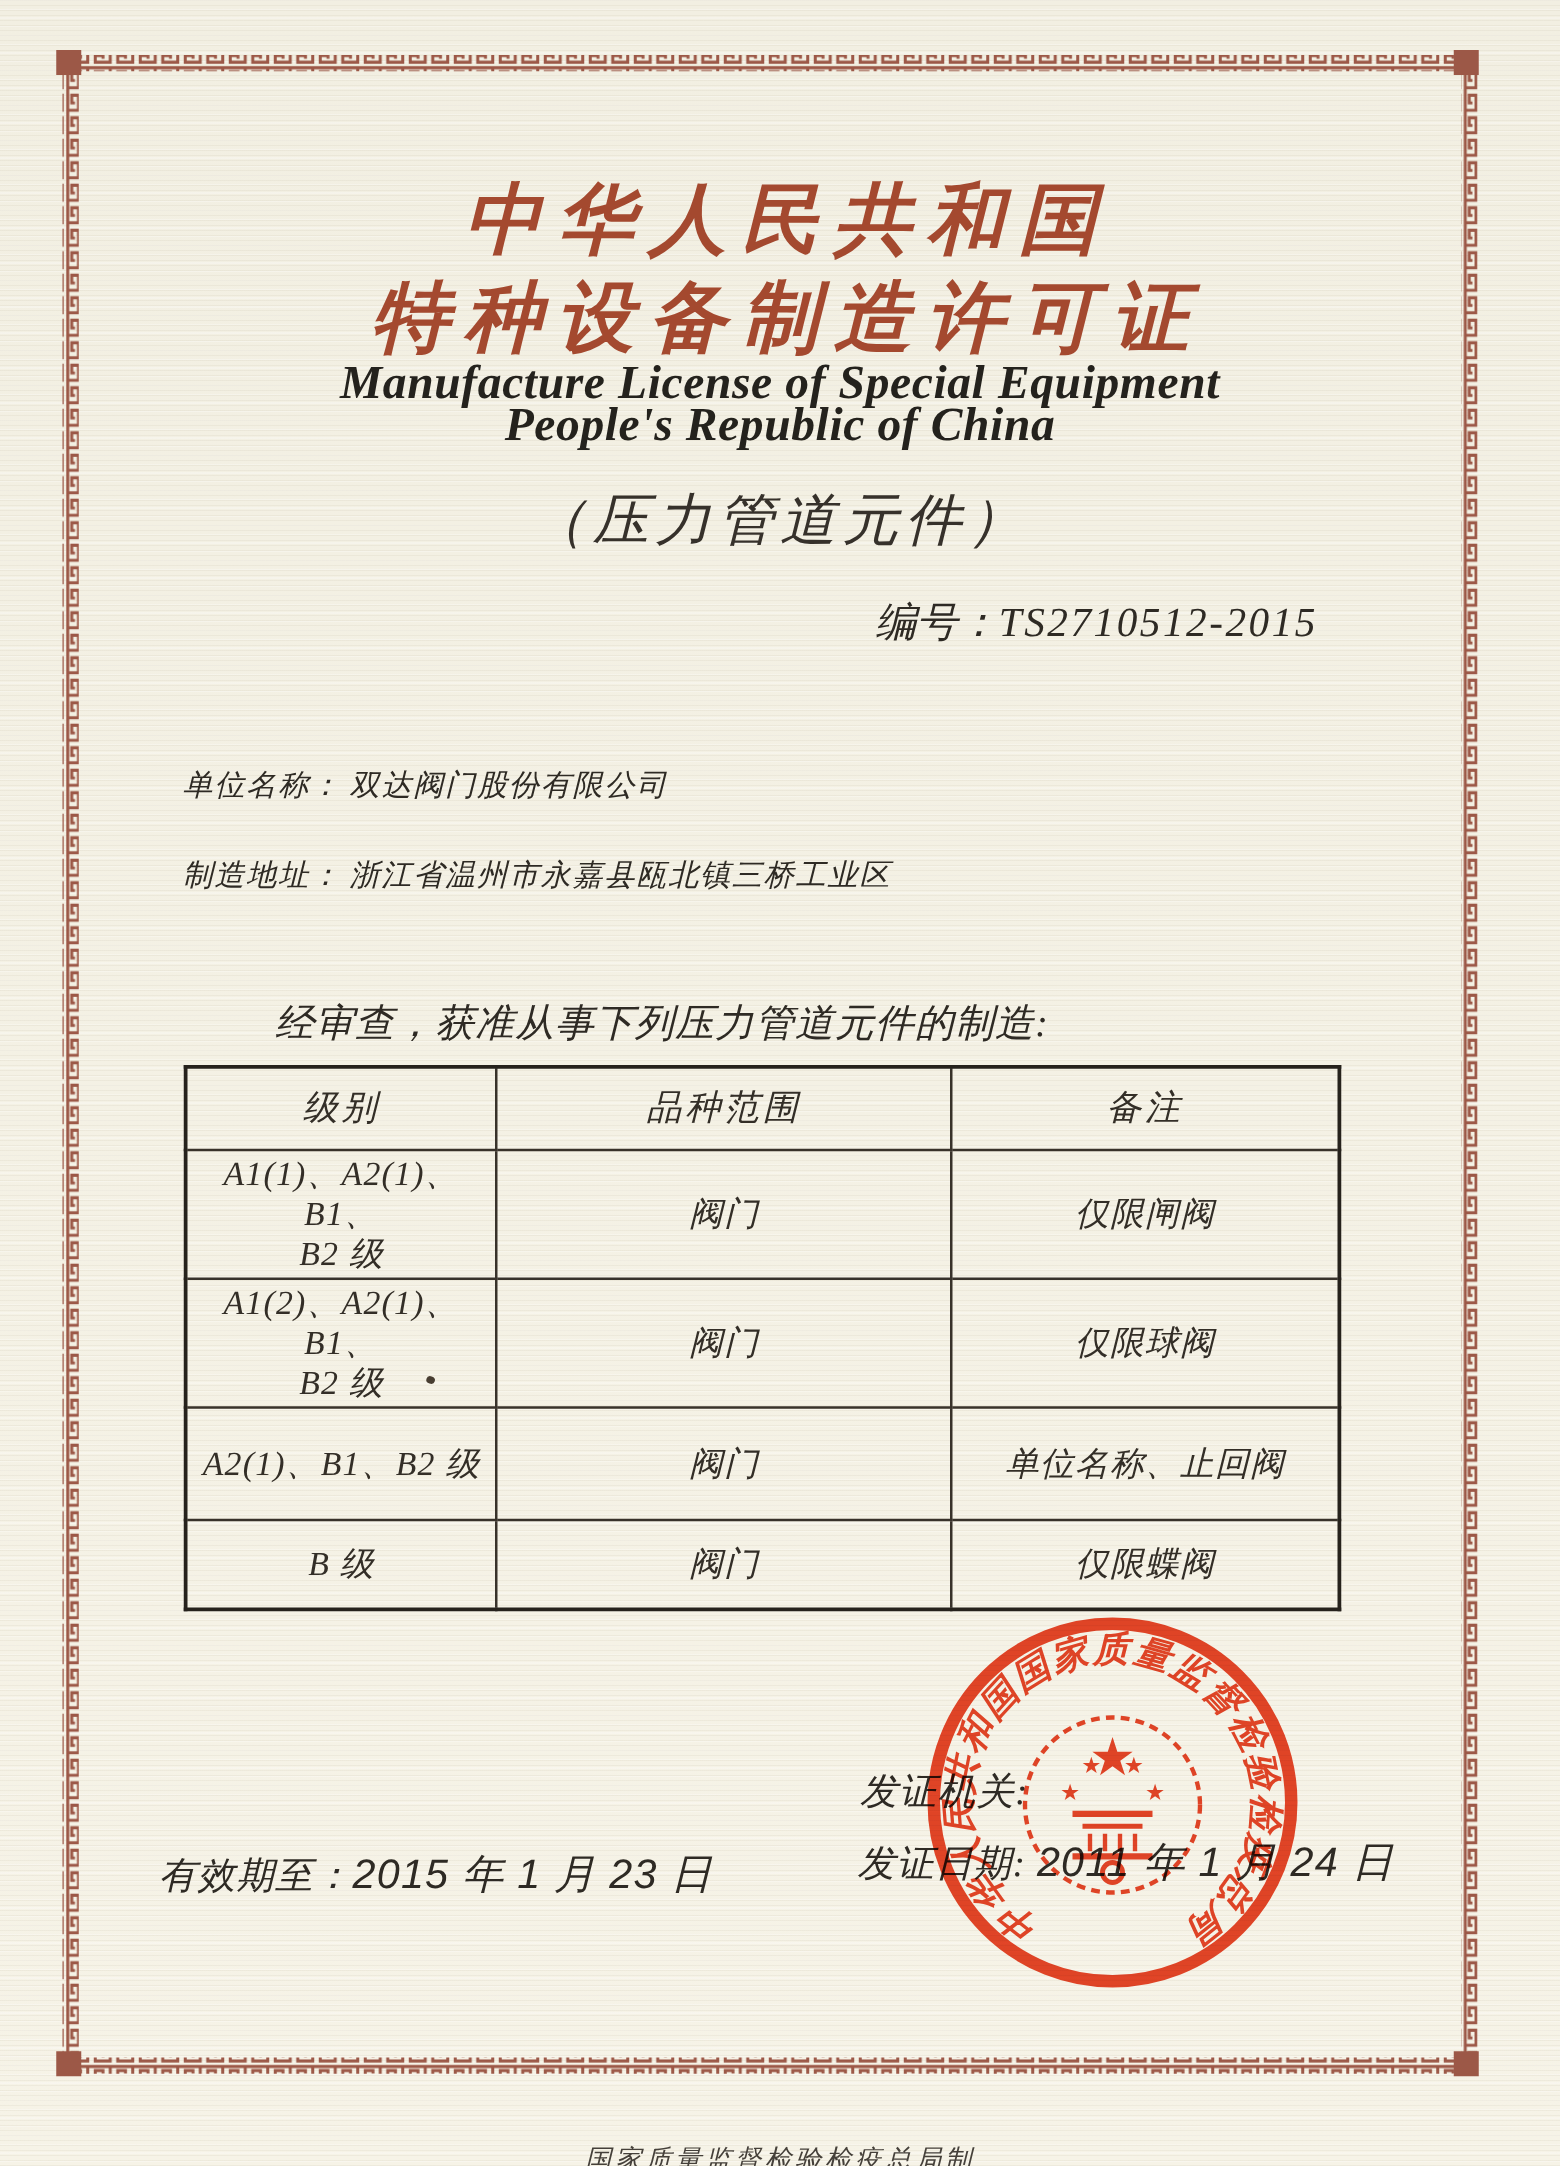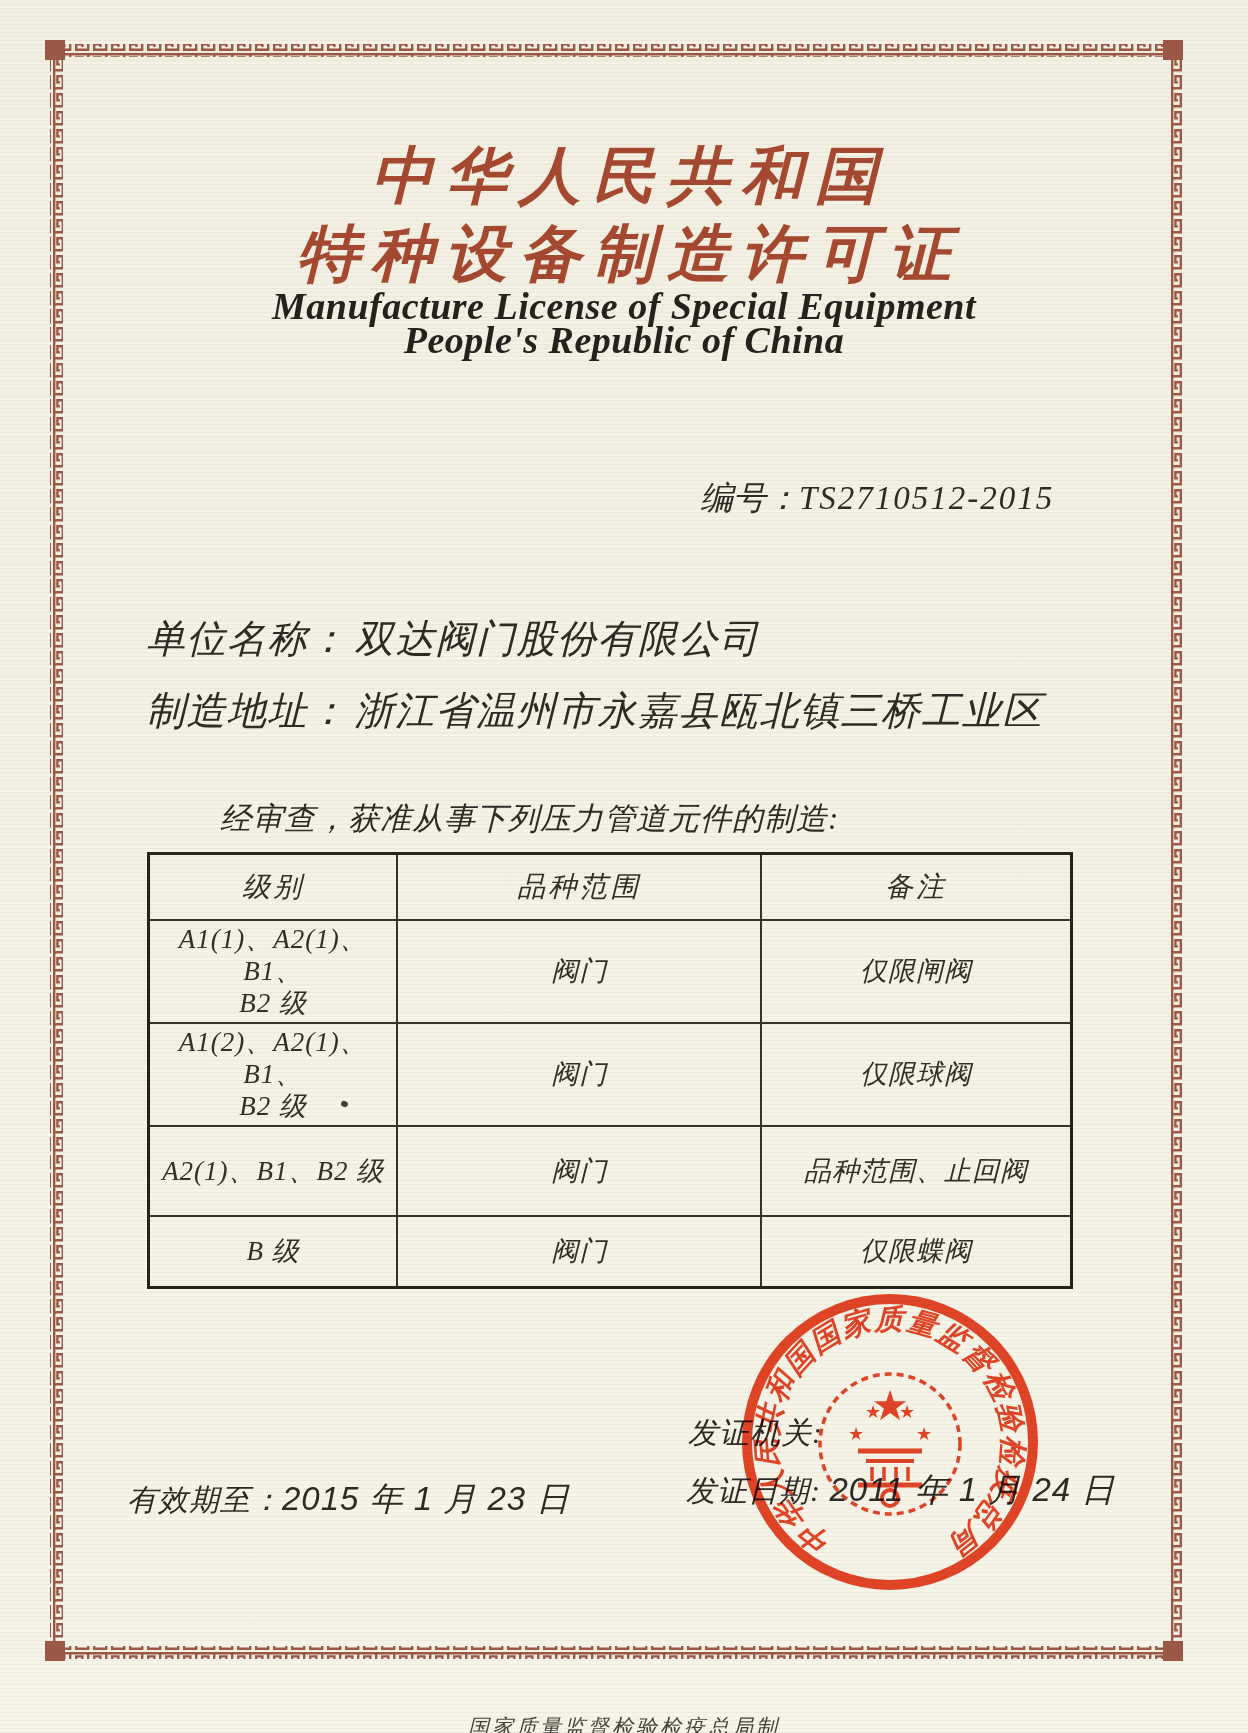--- a/index.html
+++ b/index.html
@@ -32,21 +32,21 @@
     font-weight:bold; font-size:38px; color:#24221d; letter-spacing:0.5px;
   }
   #en1 { top:284px; }
   #en2 { top:318px; }
 
   #subtitle { top:386px; font-size:45px; color:#36312b; letter-spacing:5px; }
 
   #serial { left:700px; top:476px; font-size:33px; white-space:nowrap; }
   #serial .val { font-family:"Liberation Serif", serif; letter-spacing:2px; }
 
-  .field-line { font-size:39px; letter-spacing:1.5px; white-space:nowrap; }
+  .field-line { font-size:24px; letter-spacing:1.5px; white-space:nowrap; }
   #company { left:146px; top:612px; }
   #address { left:146px; top:684px; }
   .field-line .val { margin-left:6px; }
 
   #intro { left:220px; top:798px; font-size:31px; letter-spacing:1px; }
 
   #scope-table {
     position:absolute; left:147px; top:852px; width:926px;
     border-collapse:collapse; table-layout:fixed;
     font-size:27px; color:#332e27;
@@ -103,20 +103,21 @@
     <rect x="45" y="40" width="20" height="20" fill="#9c5847"></rect>
     <rect x="1163" y="40" width="20" height="20" fill="#9c5847"></rect>
     <rect x="45" y="1641" width="20" height="20" fill="#9c5847"></rect>
     <rect x="1163" y="1641" width="20" height="20" fill="#9c5847"></rect>
   </svg>
 
   <div id="title1" class="abs center title-cn">中华人民共和国</div>
   <div id="title2" class="abs center title-cn">特种设备制造许可证</div>
   <div id="en1" class="abs center title-en">Manufacture License of Special Equipment</div>
   <div id="en2" class="abs center title-en">People's Republic of China</div>
+  <div id="subtitle" class="abs center">（压力管道元件）</div>
 
   <div id="serial" class="abs">
     <span>编号：</span><span class="val">TS2710512-2015</span>
   </div>
 
   <div id="company" class="abs field-line">
     <span>单位名称：</span><span class="val">双达阀门股份有限公司</span>
   </div>
   <div id="address" class="abs field-line">
     <span>制造地址：</span><span class="val">浙江省温州市永嘉县瓯北镇三桥工业区</span>
@@ -137,21 +138,21 @@
         <td>仅限闸阀</td>
       </tr>
       <tr class="r2">
         <td><span>A1(2)、A2(1)、B1、</span><span class="grade2">B2 级</span></td>
         <td>阀门</td>
         <td>仅限球阀</td>
       </tr>
       <tr class="r3">
         <td>A2(1)、B1、B2 级</td>
         <td>阀门</td>
-        <td>品种范围、止回阀</td>
+        <td>单位名称、止回阀</td>
       </tr>
       <tr class="r4">
         <td>B 级</td>
         <td>阀门</td>
         <td>仅限蝶阀</td>
       </tr>
     </tbody>
   </table>
 
   <div id="ink-dot" class="abs"></div>

